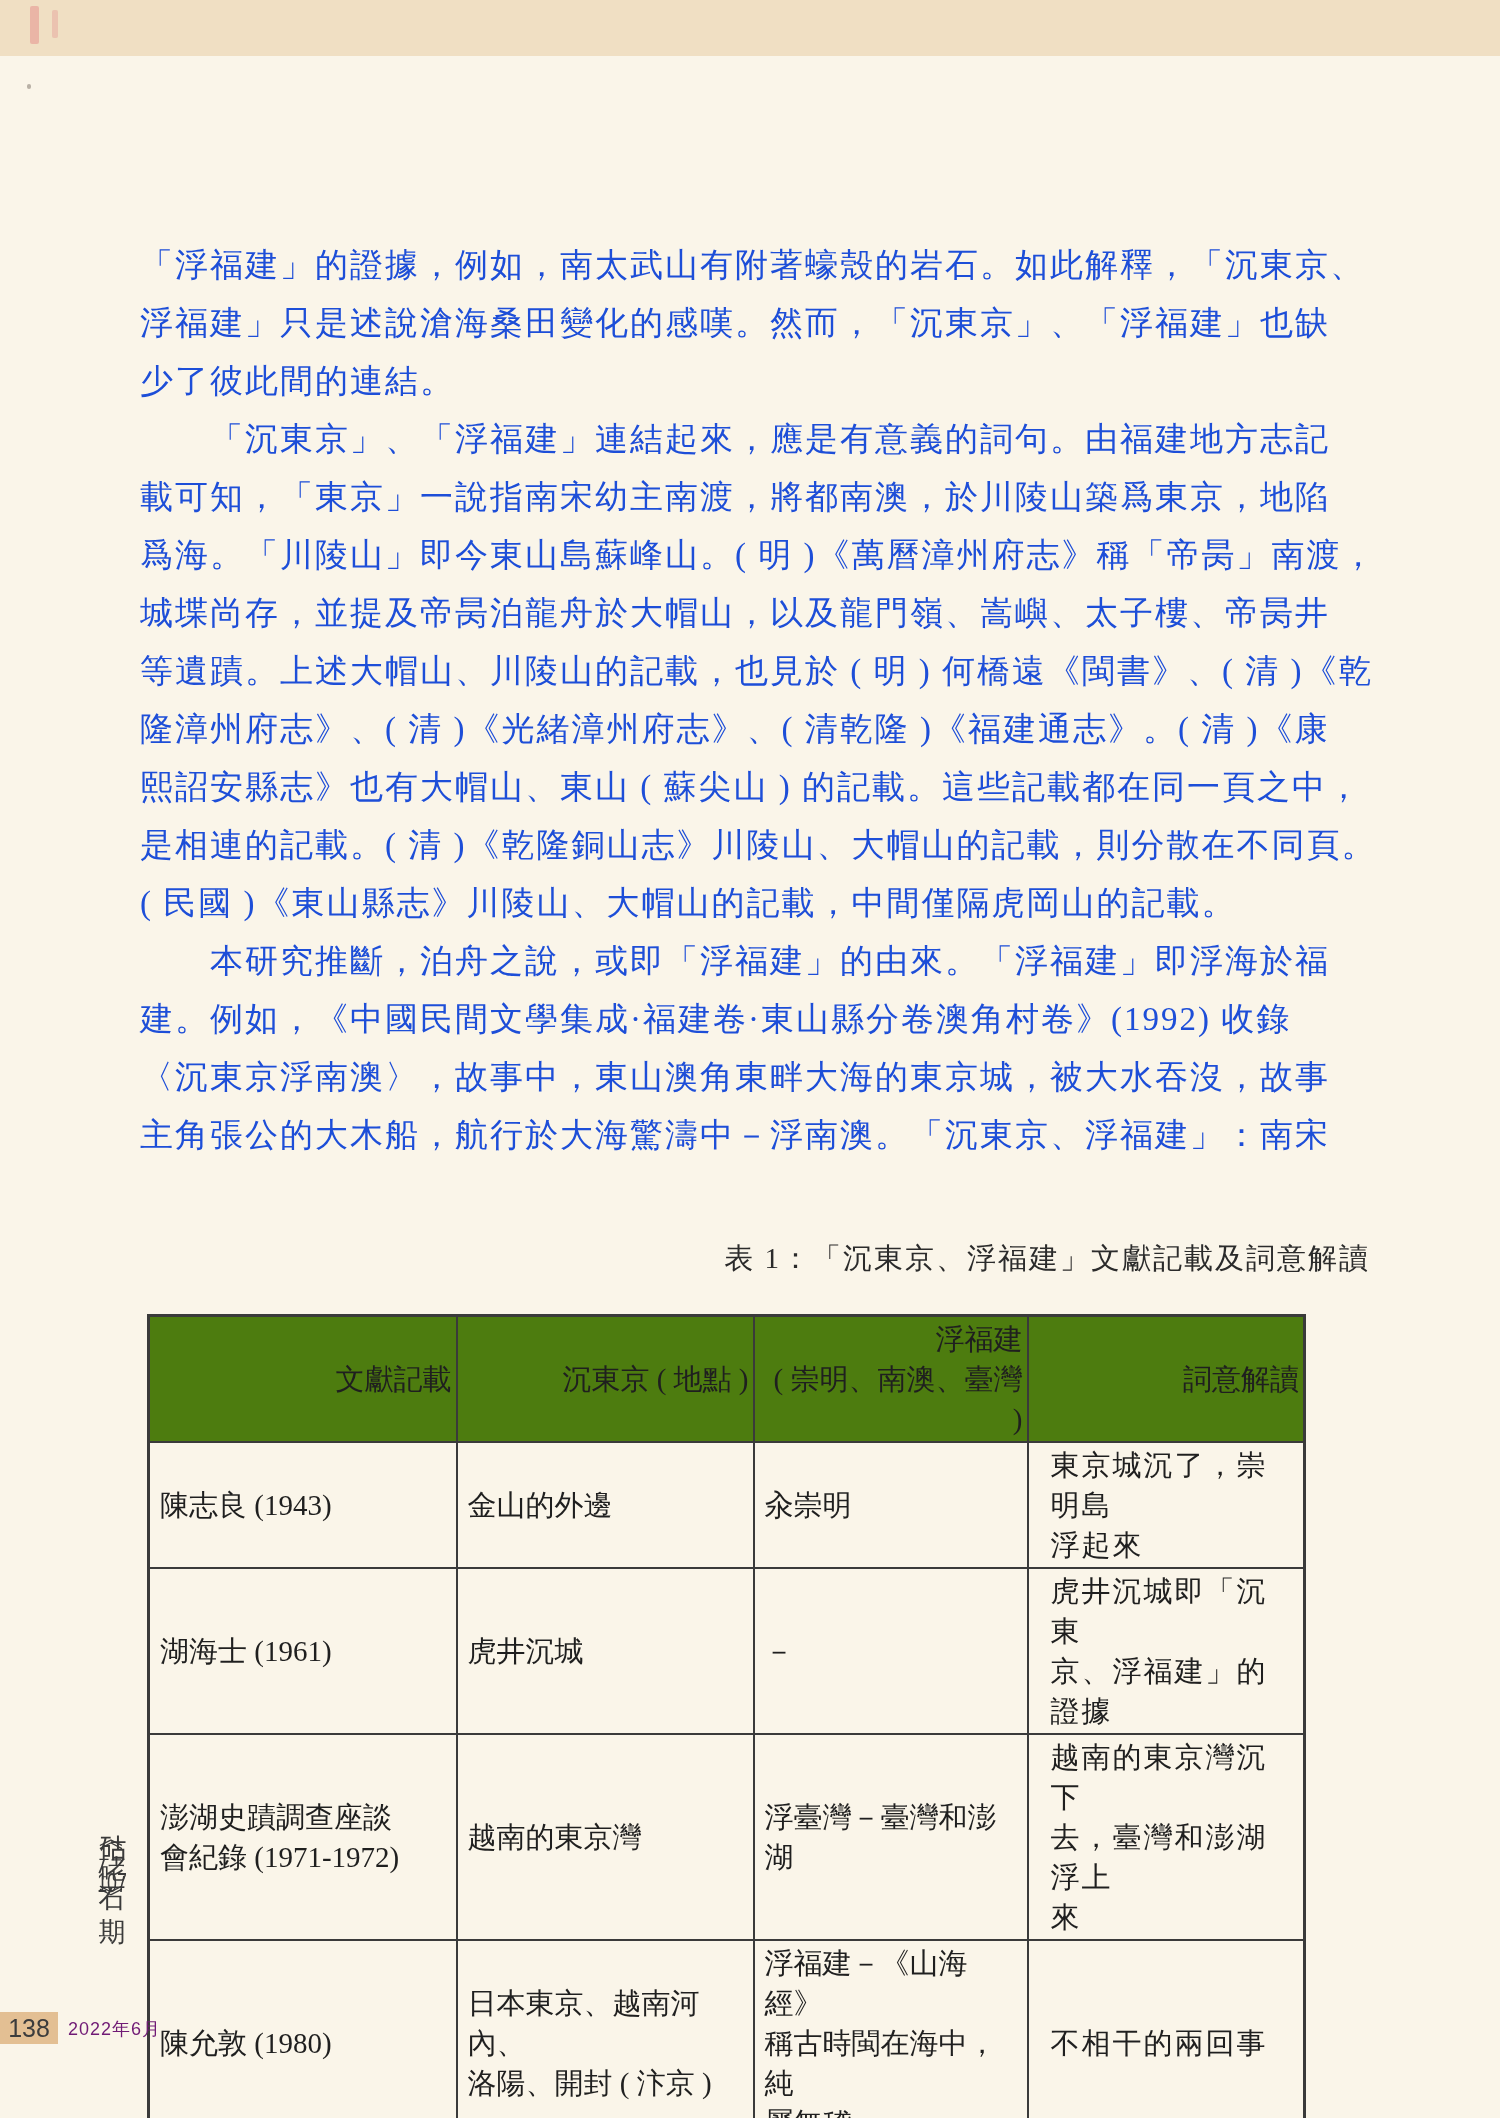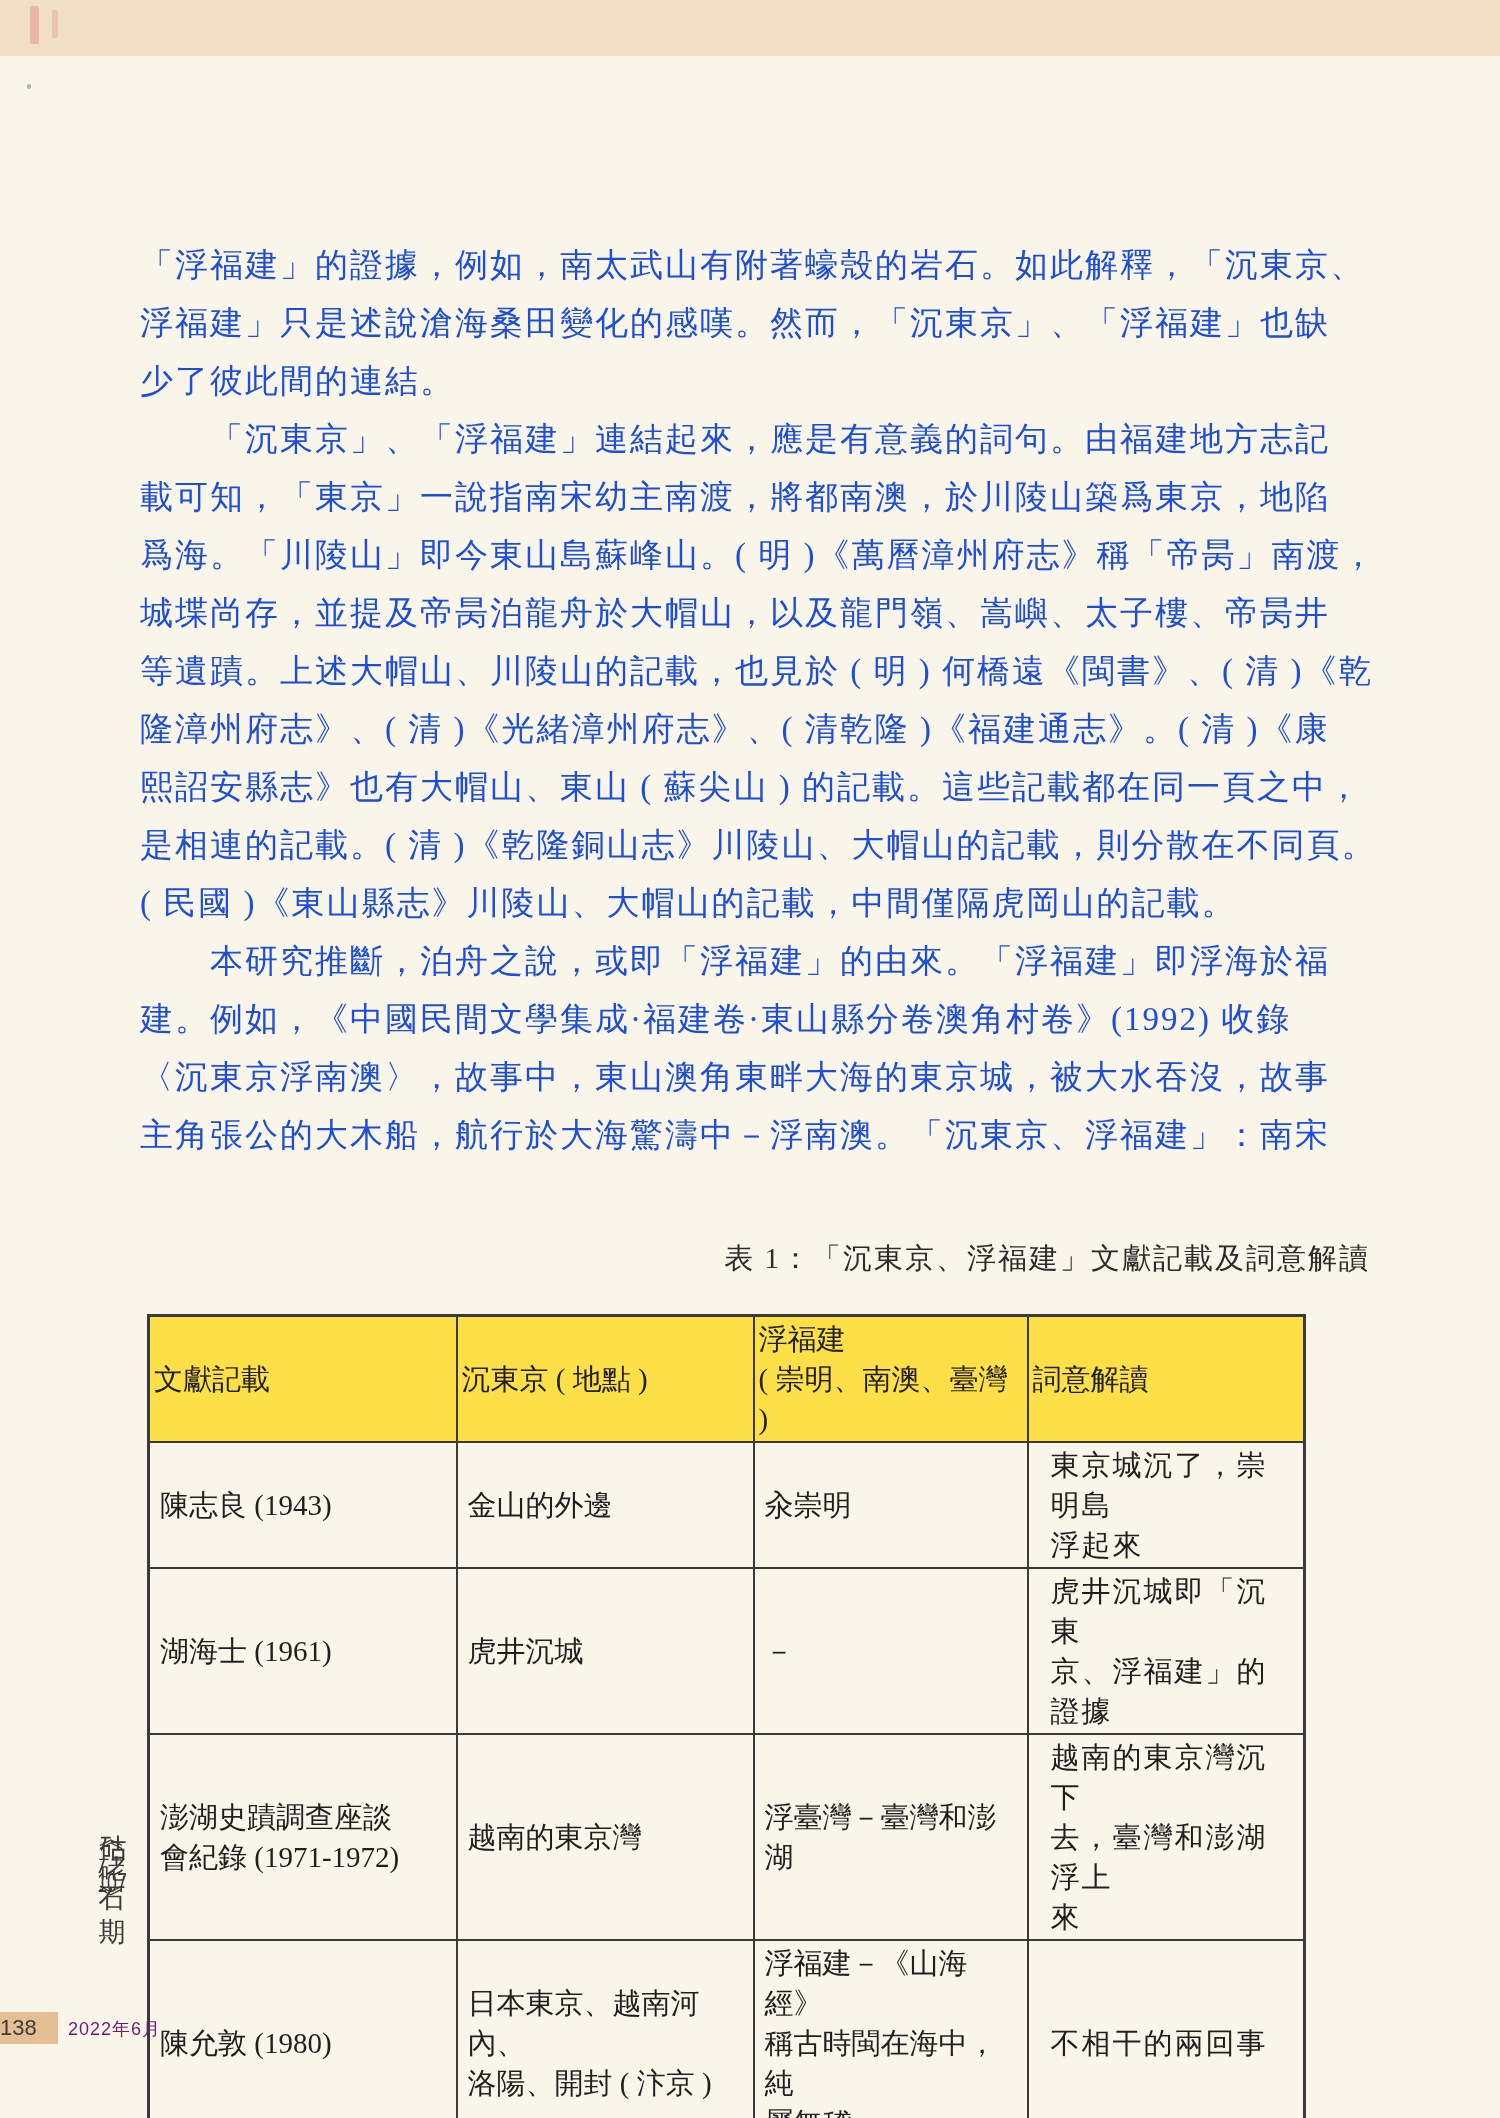--- a/index.html
+++ b/index.html
@@ -42,21 +42,21 @@
   table.doc-table col.c3{width:274px;}
   table.doc-table col.c4{width:277px;}
   table.doc-table th,table.doc-table td{
     border:2px solid #3a3a3a;
     padding:2px 6px 2px 10px;
     vertical-align:middle;
     font-weight:normal;
   }
   table.doc-table{border:3px solid #3a3a3a;}
   table.doc-table thead th{
-    background:#fde047;text-align:left;padding:2px 4px;
+    background:#4d7c0f;text-align:right;padding:2px 4px;
     line-height:44px;height:100px;
   }
   table.doc-table thead .sub{display:block;line-height:40px;}
   table.doc-table td{line-height:40px;white-space:pre-line;}
   table.doc-table td.c4{letter-spacing:2px;padding-left:22px;}
   tr.r1{height:77px;}
   tr.r2{height:84px;}
   tr.r3{height:120px;}
   tr.r4{height:132px;}
   tr.r5{height:77px;}
@@ -66,21 +66,21 @@
     writing-mode:vertical-rl;text-orientation:mixed;
     font-family:"Liberation Sans","DejaVu Sans",sans-serif;
     font-size:27px;letter-spacing:2px;color:#3a3a3a;
   }
   .sidebar-title .tcy{text-combine-upright:all;}
 
   .page-badge{
     position:absolute;left:0;top:2012px;width:58px;height:32px;
     background:#e3bf93;color:#3c3c3c;
     font-family:"Liberation Sans","DejaVu Sans",sans-serif;
-    font-size:22px;line-height:32px;
+    font-size:25px;text-align:center;line-height:32px;
   }
   .issue-date{
     position:absolute;left:68px;top:2014px;
     font-family:"Liberation Sans","DejaVu Sans",sans-serif;
     font-size:18px;color:#701a75;line-height:30px;letter-spacing:1px;
   }
 </style>
 </head>
 <body>
 

